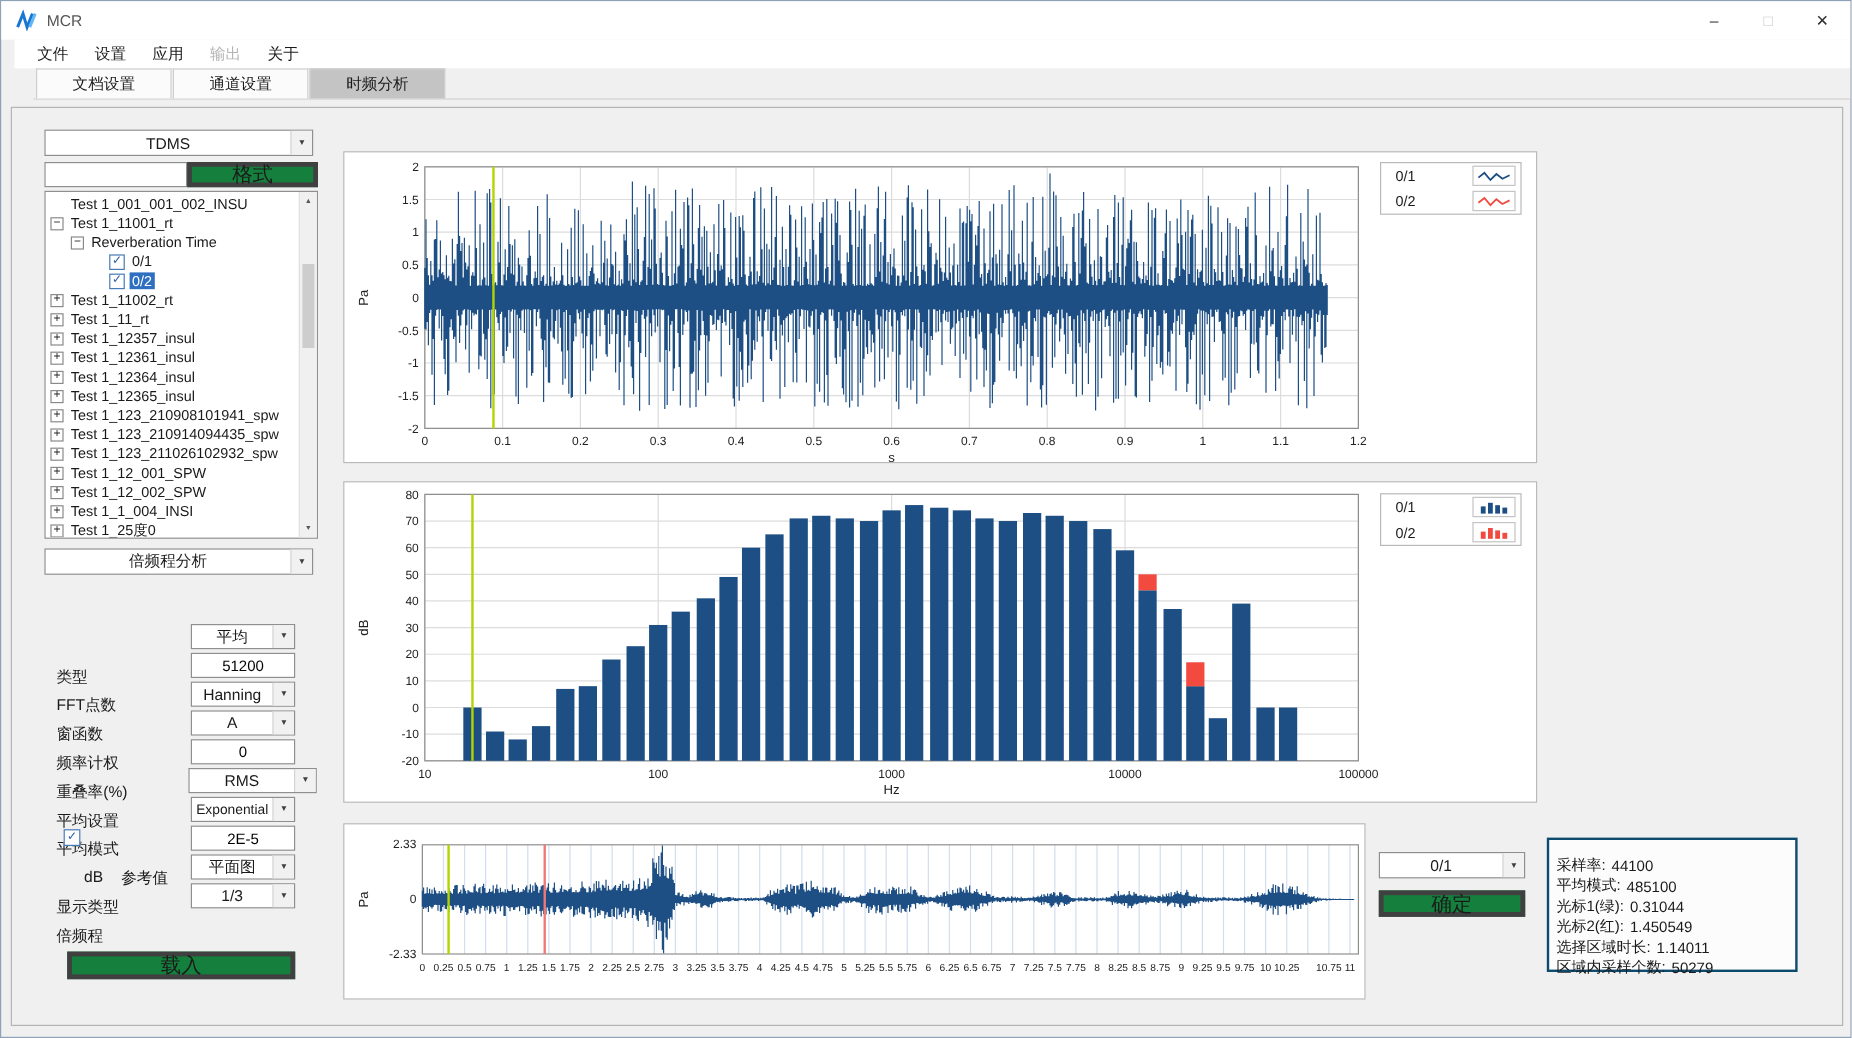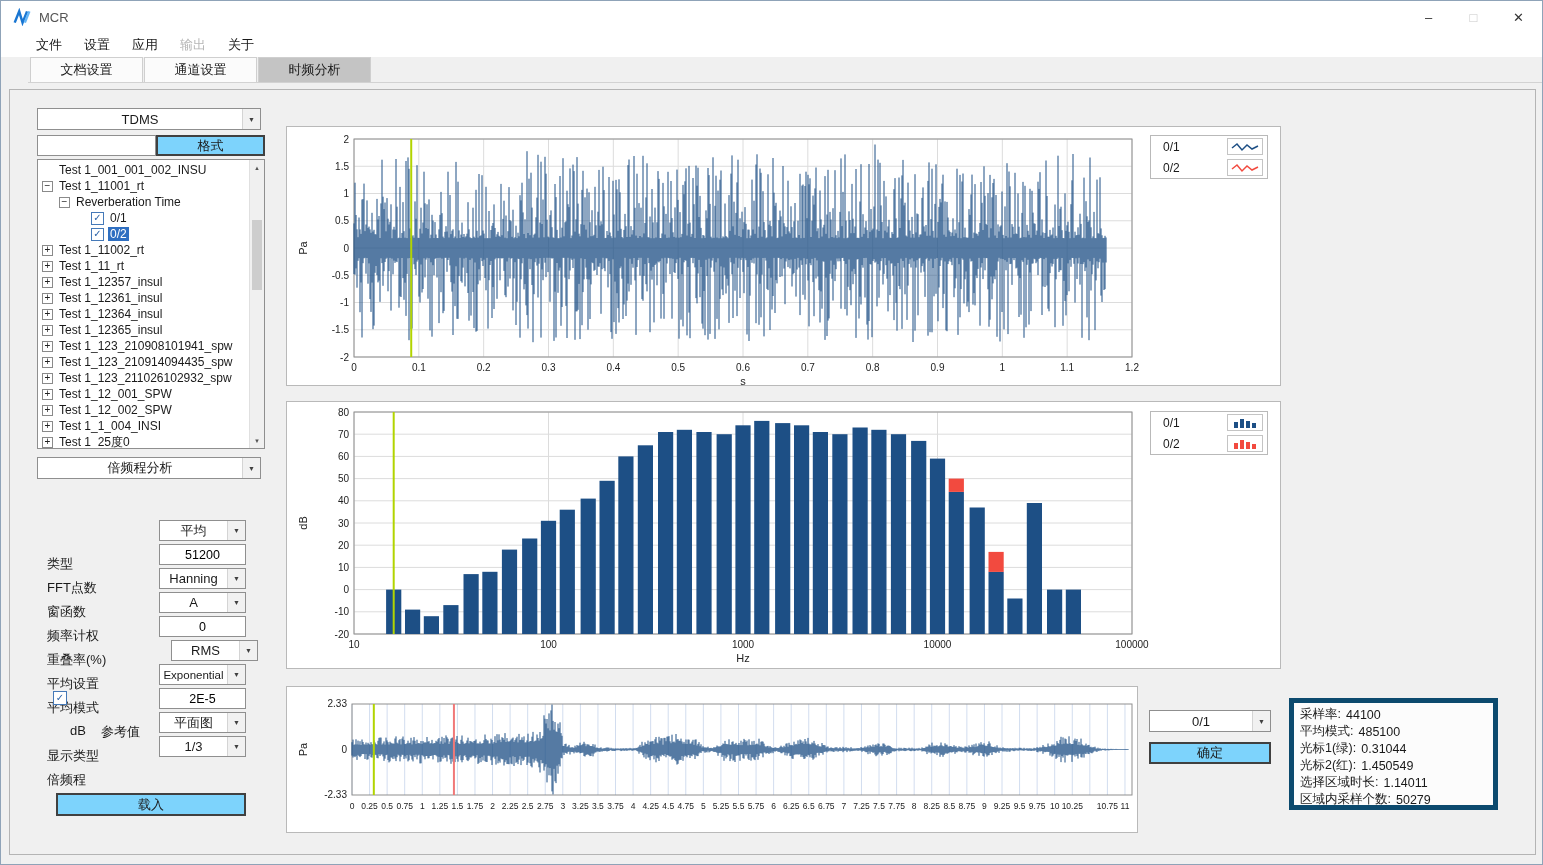--- a/index.html
+++ b/index.html
@@ -6,34 +6,34 @@
   .win{position:relative;width:1543px;height:865px;background:#f0f0f0;
        font-family:"Liberation Sans",sans-serif;color:#1a1a1a;overflow:hidden;
        border:1px solid #8fa3b8;box-sizing:border-box;}
   
   .titlebar{position:absolute;left:0;top:0;right:0;height:32px;background:#fff;}
   .tb-logo{position:absolute;left:12px;top:7px;width:18px;height:18px;}
   .tb-title{position:absolute;left:38px;top:9px;font-size:13px;color:#555;}
   .tb-btn{position:absolute;top:0;width:45px;height:32px;display:flex;align-items:center;justify-content:center;font-size:13px;color:#333;}
   .tb-btn.max{color:#c9c9c9;}
   
-  .menubar{position:absolute;left:0;top:32px;right:0;height:24px;background:#fff;display:flex;padding-left:24px;}
+  .menubar{position:absolute;left:11px;top:32px;right:0;height:24px;background:#fff;display:flex;padding-left:8px;}
   .mitem{padding:3px 11px;font-size:13px;}
   .mitem.disabled{color:#b5b5b5;}
   
   .tabbar{position:absolute;left:0;top:56px;right:0;height:26px;background:#f0f0f0;border-bottom:1px solid #d2d2d2;display:flex;align-items:flex-end;padding-left:2px;box-sizing:border-box;margin-left:27px;}
   .tab{height:25px;width:113px;display:flex;align-items:center;justify-content:center;font-size:13px;background:#fbfbfb;border:1px solid #cfcfcf;border-bottom:none;margin-right:1px;box-sizing:border-box;}
   .tab.active{background:#c4c4c4;}
   .frame{position:absolute;left:8px;top:88px;width:1527px;height:766px;border:1px solid #b4b4b4;background:#f0f0f0;box-sizing:border-box;}
   
   .combo{position:absolute;background:#fff;border:1px solid #8f8f8f;font-size:13px;box-sizing:border-box;}
   .combo-val{position:absolute;left:0;right:18px;top:0;bottom:0;display:flex;align-items:center;justify-content:center;white-space:nowrap;}
   .combo-arrow{position:absolute;right:0;top:0;bottom:0;width:17px;display:flex;align-items:center;justify-content:center;font-size:7px;color:#404040;background:#f1f1f1;border-left:1px solid #d4d4d4;}
   .tbox{position:absolute;border:1px solid #8f8f8f;background:#fff;font:12.5px "Liberation Sans",sans-serif;padding:0;text-align:center;box-sizing:border-box;}
-  .btn{position:absolute;background:#7dd3fc;border:2px solid #404040;display:flex;align-items:center;justify-content:center;font-size:13px;box-sizing:border-box;}
+  .btn{position:absolute;background:#15803d;border:4px solid #404040;display:flex;align-items:center;justify-content:center;font-size:17px;box-sizing:border-box;}
   
   .tree{position:absolute;left:36px;top:158px;width:228px;height:290px;background:#fff;border:1px solid #8f8f8f;overflow:hidden;box-sizing:border-box;}
   .tree-inner{position:absolute;left:0;top:2px;right:15px;bottom:0;overflow:hidden;}
   .trow{height:16px;display:flex;align-items:center;white-space:nowrap;font-size:12px;}
   .exp{flex:0 0 auto;width:9px;height:9px;border:1px solid #8a8a8a;background:#fff;font-size:10px;line-height:7px;text-align:center;margin-right:4px;color:#222;box-sizing:content-box;}
   .expspace{flex:0 0 15px;}
   .cb{flex:0 0 auto;width:11px;height:11px;border:1px solid #4579b8;background:#fff;margin-right:4px;font-size:10px;line-height:10px;text-align:center;color:#2b62a8;box-sizing:content-box;}
   .tlabel{padding:0 2px;}
   .tlabel.sel{background:#2f6fc1;color:#fff;}
   
@@ -48,21 +48,21 @@
   .chart{position:absolute;background:#fff;border:1px solid #b9b9b9;box-sizing:border-box;}
   .legend{position:absolute;width:118px;background:#fff;border:1px solid #b9b9b9;box-sizing:border-box;}
   .lrow{height:21px;display:flex;align-items:center;justify-content:space-between;padding:0 4px 0 12px;font-size:12px;}
   .licon{width:34px;height:15px;border:1px solid #c4c4c4;display:flex;align-items:center;justify-content:center;background:#fff;}
   
   .vals{position:absolute;left:1293px;top:118px;width:200px;height:532px;background:#fff;border:1px solid #999;box-sizing:border-box;}
   .vlist{position:absolute;left:0;top:0;right:15px;bottom:0;overflow:hidden;}
   .vrow{height:17px;line-height:17px;padding:0 5px;font-size:12px;border-bottom:1px solid #dcdcdc;border-right:1px solid #dcdcdc;white-space:pre;overflow:hidden;}
   .vhead{background:#5b9bd5;color:#10243e;}
   
-  .info{position:absolute;left:1288px;top:697px;width:209px;height:112px;background:#fcfcfc;border:5px solid #0c4a6e;box-sizing:border-box;padding:3px 6px;}
+  .info{position:absolute;left:1288px;top:697px;width:209px;height:112px;background:#fcfcfc;border:2px solid #0c4a6e;box-sizing:border-box;padding:13px 6px;}
   .irow{height:17px;display:flex;align-items:center;font-size:12.5px;white-space:nowrap;}
   .irow .lab{margin-right:5px;}
 </style>
 </head>
 <body>
 
 <div class="win">
 
   <div class="titlebar">
     <svg class="tb-logo" viewBox="0 0 16 16">
@@ -206,21 +206,21 @@
   <span class="flabel" style="left:46px;top:594px;">频率计权</span>
   <div class="combo" style="left:158px;top:591px;width:87px;height:21px;">
     <span class="combo-val">A</span>
     <span class="combo-arrow">▼</span>
   </div>
 
   <span class="flabel" style="left:46px;top:618px;">重叠率(%)</span>
   <input class="tbox" style="left: 158px; top: 615px; width: 87px; height: 21px;" value="0">
 
   <span class="flabel" style="left:46px;top:642px;">平均设置</span>
-  <div class="combo" style="left:170px;top:639px;width:87px;height:21px;">
+  <div class="combo" style="left:156px;top:639px;width:107px;height:21px;">
     <span class="combo-val">RMS</span>
     <span class="combo-arrow">▼</span>
   </div>
 
   <span class="flabel" style="left:46px;top:666px;">平均模式</span>
   <div class="combo" style="left:158px;top:663px;width:87px;height:21px;">
     <span class="combo-val" style="font-size:11.5px;">Exponential</span>
     <span class="combo-arrow">▼</span>
   </div>
 

